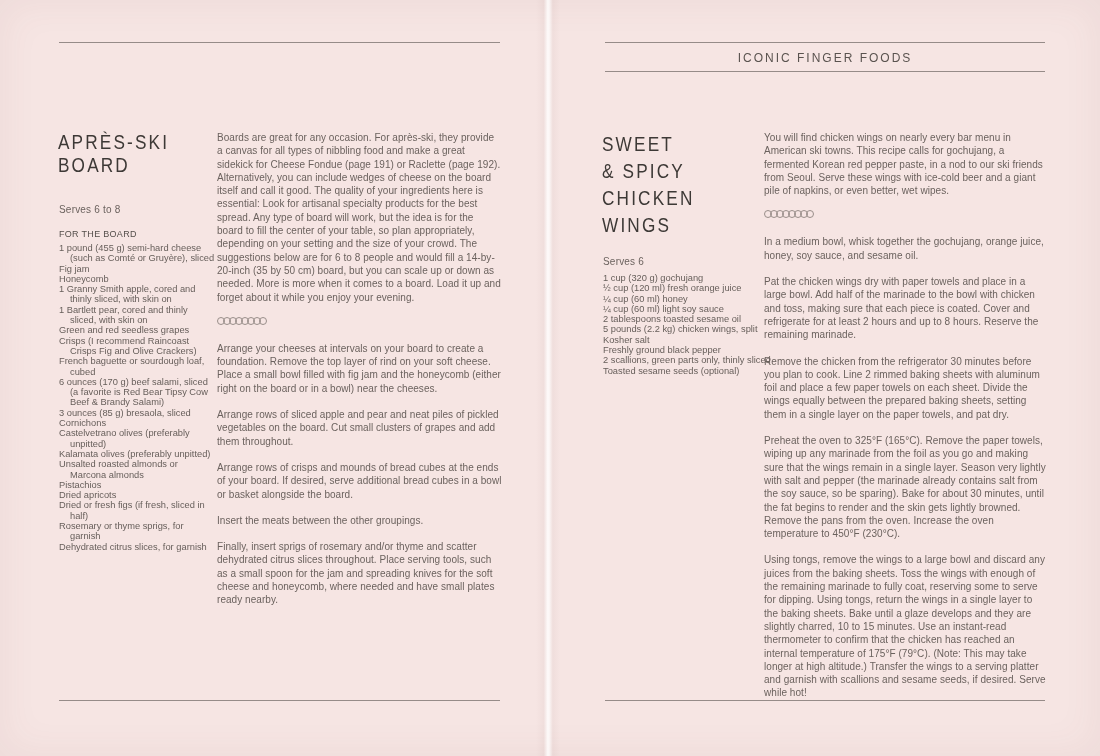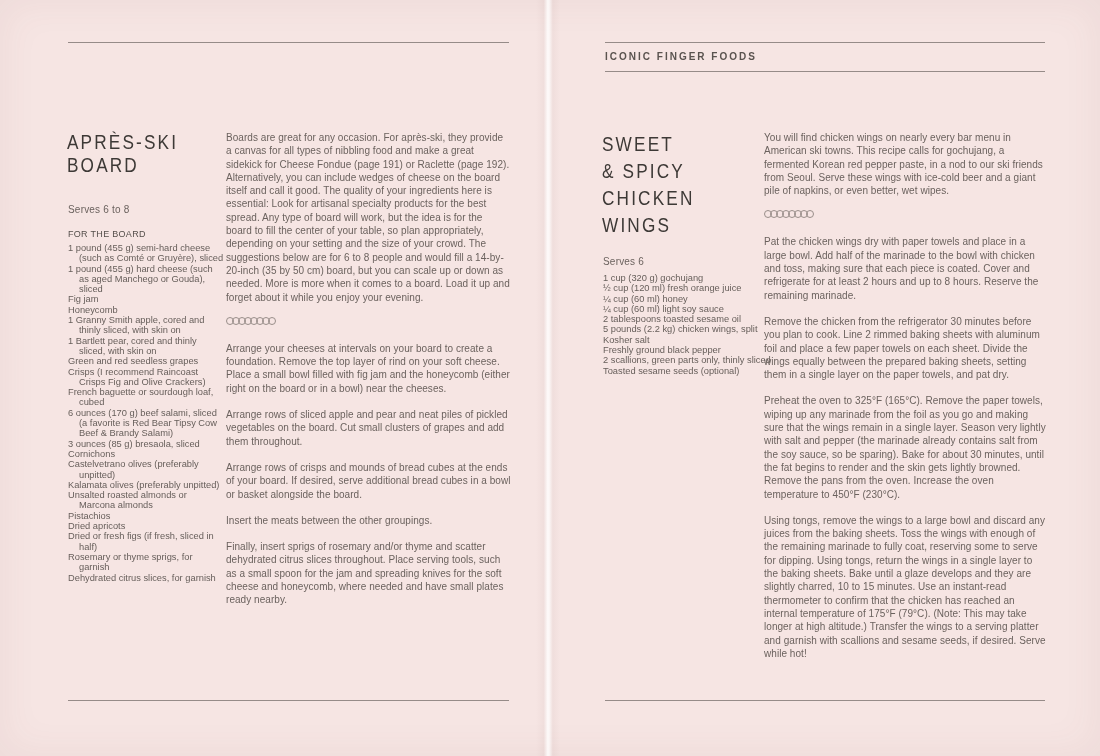--- a/index.html
+++ b/index.html
@@ -5,21 +5,21 @@
   html,body{margin:0;padding:0;}
   body{font-family:"Liberation Sans", sans-serif;}
   #spread{
     position:relative;
     width:1100px;height:756px;
     background:#f6e5e3;
     overflow:hidden;
     box-shadow:inset 0 0 40px rgba(120,70,70,0.07);
   }
   .page{position:absolute;top:0;width:550px;height:756px;}
-  #left-page{left:13px;border-radius:15px;}
+  #left-page{left:4px;border-radius:15px;}
   #right-page{left:550px;}
   .rule{position:absolute;height:1px;background:#968b88;}
   .recipe-title{
     position:absolute;
     color:#3d3936;
     font-size:20px;
     letter-spacing:2.5px;
     line-height:23px;
     font-weight:400;
     transform:scaleX(0.86);
@@ -64,24 +64,25 @@
   .ornament i{
     display:block;
     width:6px;height:6px;
     border:1px solid #998e8a;
     border-radius:50%;
     margin-right:-2px;
     background:transparent;
   }
   .running-header{
     position:absolute;
-    font-size:10px;
+    text-align:center;
+    font-size:12px;
     letter-spacing:2px;
     color:#5a534f;
-    font-weight:bold;
+    font-weight:normal;
   }
   .page-number{
     position:absolute;
     width:550px;
     text-align:center;
     font-size:9px;
     letter-spacing:1px;
     color:#837873;
   }
   #gutter{
@@ -108,21 +109,20 @@
         <div>APRÈS-SKI</div>
         <div>BOARD</div>
       </div>
 
     <div class="serves" style="left:55px;top:204px;">Serves 6 to 8</div>
 
     <div class="ing-header" style="left:55px;top:229px;">FOR THE BOARD</div>
 
     <div class="ing-list" style="left:55px;top:243px;width:157px;">
         <div class="ing">1 pound (455 g) semi-hard cheese (such as Comté or Gruyère), sliced</div>
-        <div class="ing">1 pound (455 g) hard cheese (such as aged Manchego or Gouda), sliced</div>
         <div class="ing">Fig jam</div>
         <div class="ing">Honeycomb</div>
         <div class="ing">1 Granny Smith apple, cored and thinly sliced, with skin on</div>
         <div class="ing">1 Bartlett pear, cored and thinly sliced, with skin on</div>
         <div class="ing">Green and red seedless grapes</div>
         <div class="ing">Crisps (I recommend Raincoast Crisps Fig and Olive Crackers)</div>
         <div class="ing">French baguette or sourdough loaf, cubed</div>
         <div class="ing">6 ounces (170 g) beef salami, sliced (a favorite is Red Bear Tipsy Cow Beef &amp; Brandy Salami)</div>
         <div class="ing">3 ounces (85 g) bresaola, sliced</div>
         <div class="ing">Cornichons</div>
@@ -193,20 +193,21 @@
         <i></i>
           <i></i>
           <i></i>
           <i></i>
           <i></i>
           <i></i>
           <i></i>
           <i></i>
       </div>
       <div class="method">
+          <p>In a medium bowl, whisk together the gochujang, orange juice, honey, soy sauce, and sesame oil.</p>
           <p>Pat the chicken wings dry with paper towels and place in a large bowl. Add half of the marinade to the bowl with chicken and toss, making sure that each piece is coated. Cover and refrigerate for at least 2 hours and up to 8 hours. Reserve the remaining marinade.</p>
           <p>Remove the chicken from the refrigerator 30 minutes before you plan to cook. Line 2 rimmed baking sheets with aluminum foil and place a few paper towels on each sheet. Divide the wings equally between the prepared baking sheets, setting them in a single layer on the paper towels, and pat dry.</p>
           <p>Preheat the oven to 325°F (165°C). Remove the paper towels, wiping up any marinade from the foil as you go and making sure that the wings remain in a single layer. Season very lightly with salt and pepper (the marinade already contains salt from the soy sauce, so be sparing). Bake for about 30 minutes, until the fat begins to render and the skin gets lightly browned. Remove the pans from the oven. Increase the oven temperature to 450°F (230°C).</p>
           <p>Using tongs, remove the wings to a large bowl and discard any juices from the baking sheets. Toss the wings with enough of the remaining marinade to fully coat, reserving some to serve for dipping. Using tongs, return the wings in a single layer to the baking sheets. Bake until a glaze develops and they are slightly charred, 10 to 15 minutes. Use an instant-read thermometer to confirm that the chicken has reached an internal temperature of 175°F (79°C). (Note: This may take longer at high altitude.) Transfer the wings to a serving platter and garnish with scallions and sesame seeds, if desired. Serve while hot!</p>
         </div>
     </div>
 
     <div class="rule" style="left:55px;top:700px;width:440px;"></div>
   </div>
 

